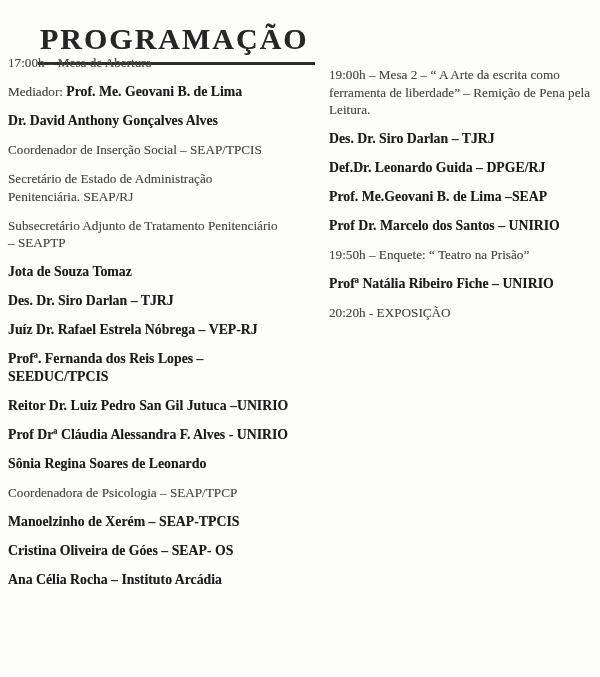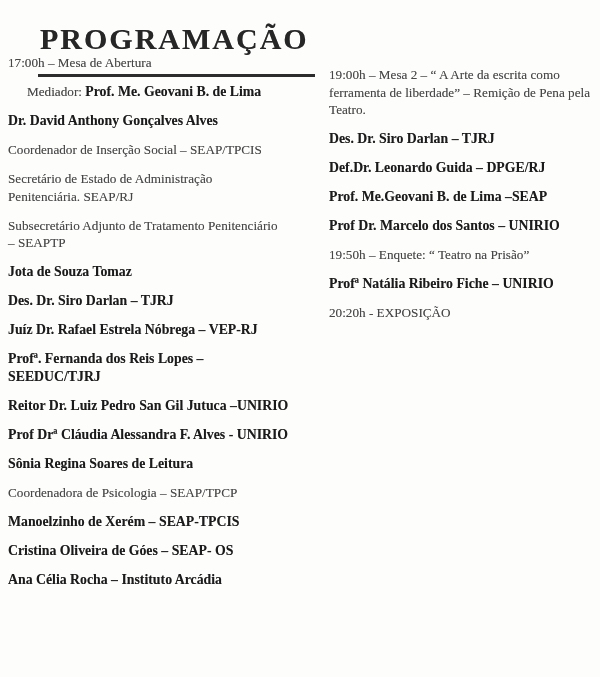--- a/index.html
+++ b/index.html
@@ -17,21 +17,21 @@
   }
   .title{
     position:absolute;
     left:38px;top:2px;
     display:inline-block;
     font-size:30px;
     font-weight:bold;
     letter-spacing:2px;
     color:#262626;
     border-bottom:3px solid #2c2c2c;
-    padding:0 6px 18px 2px;
+    padding:0 6px 6px 2px;
     text-shadow:0 0 .5px rgba(40,40,40,.45);
   }
   .col{
     position:absolute;
     top:0;
   }
   .col-left{ left:8px;  top:54px; width:322px; }
   .col-right{ left:329px; top:66px; width:266px; }
   .item{
     margin:0 0 11.5px 0;
@@ -45,21 +45,20 @@
     font-size:13.8px;
     color:#1b1b1b;
     text-shadow:0 0 .4px rgba(20,20,20,.35);
   }
   .item.gap{ }
   .line{ white-space:nowrap; }
   .pre{
     font-weight:normal;
     font-size:13.2px;
     color:#474747;
-    margin-left:19px;
   }
 </style>
 </head>
 <body>
 
 <div class="page">
   <h1 class="title">PROGRAMAÇÃO</h1>
   <div class="col col-left">
       <div class="item">
         <div class="line">17:00h – Mesa de Abertura</div>
@@ -85,49 +84,49 @@
         <div class="line">Jota de Souza Tomaz</div>
       </div>
       <div class="item bold">
         <div class="line">Des. Dr. Siro Darlan – TJRJ</div>
       </div>
       <div class="item bold">
         <div class="line">Juíz Dr. Rafael Estrela Nóbrega – VEP-RJ</div>
       </div>
       <div class="item bold">
         <div class="line">Profª. Fernanda dos Reis Lopes –</div>
-        <div class="line">SEEDUC/TJRJ</div>
+        <div class="line">SEEDUC/TPCIS</div>
       </div>
       <div class="item bold">
         <div class="line">Reitor Dr. Luiz Pedro San Gil Jutuca –UNIRIO</div>
       </div>
       <div class="item bold">
         <div class="line">Prof Drª Cláudia Alessandra F. Alves - UNIRIO</div>
       </div>
       <div class="item bold">
-        <div class="line">Sônia Regina Soares de Leitura</div>
+        <div class="line">Sônia Regina Soares de Leonardo</div>
       </div>
       <div class="item">
         <div class="line">Coordenadora de Psicologia – SEAP/TPCP</div>
       </div>
       <div class="item bold">
         <div class="line">Manoelzinho de Xerém – SEAP-TPCIS</div>
       </div>
       <div class="item bold">
         <div class="line">Cristina Oliveira de Góes – SEAP- OS</div>
       </div>
       <div class="item bold">
         <div class="line">Ana Célia Rocha – Instituto Arcádia</div>
       </div>
     </div>
   <div class="col col-right">
       <div class="item">
         <div class="line">19:00h – Mesa 2 – “ A Arte da escrita como</div>
         <div class="line">ferramenta de liberdade” – Remição de Pena pela</div>
-        <div class="line">Teatro.</div>
+        <div class="line">Leitura.</div>
       </div>
       <div class="item bold">
         <div class="line">Des. Dr. Siro Darlan – TJRJ</div>
       </div>
       <div class="item bold">
         <div class="line">Def.Dr. Leonardo Guida – DPGE/RJ</div>
       </div>
       <div class="item bold">
         <div class="line">Prof. Me.Geovani B. de Lima –SEAP</div>
       </div>

